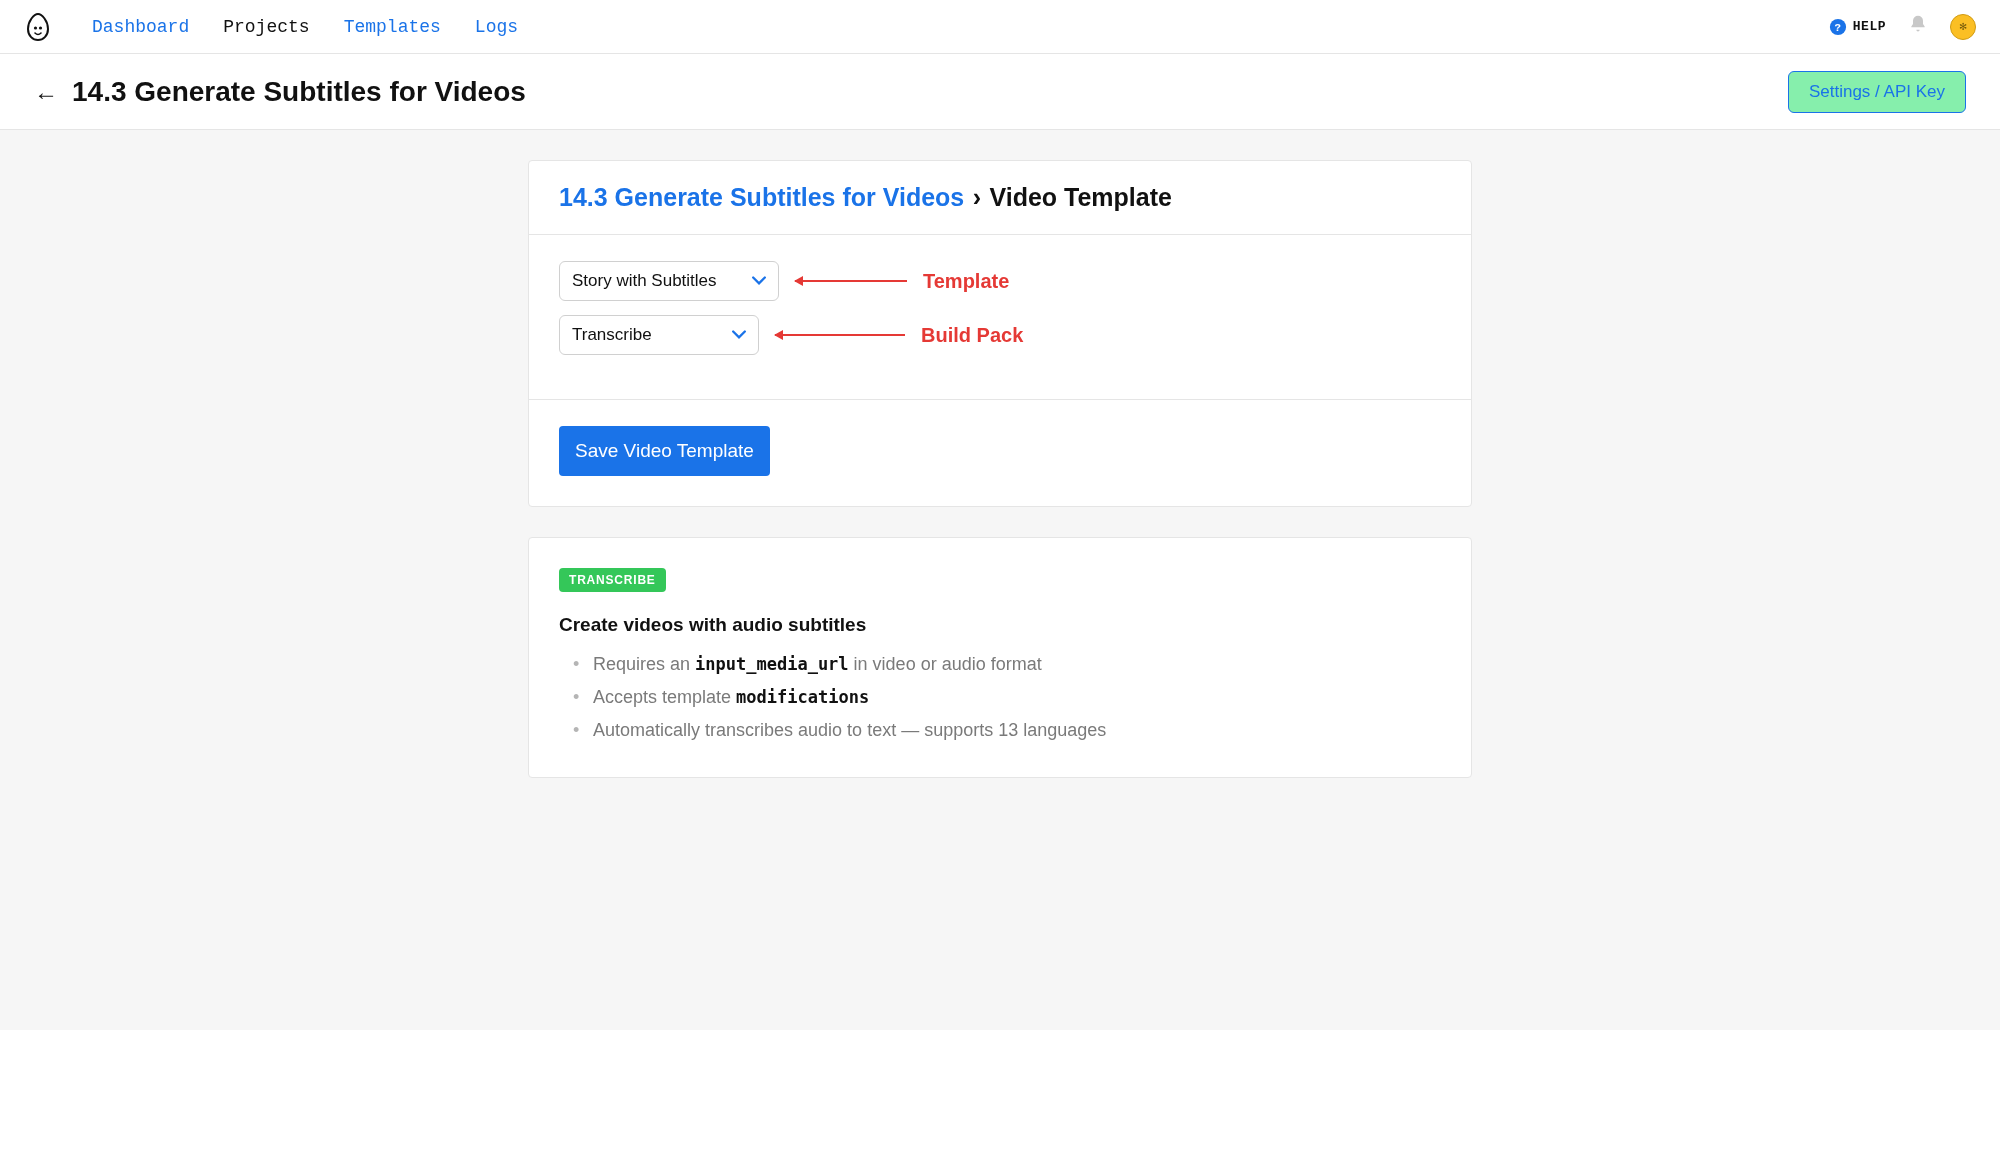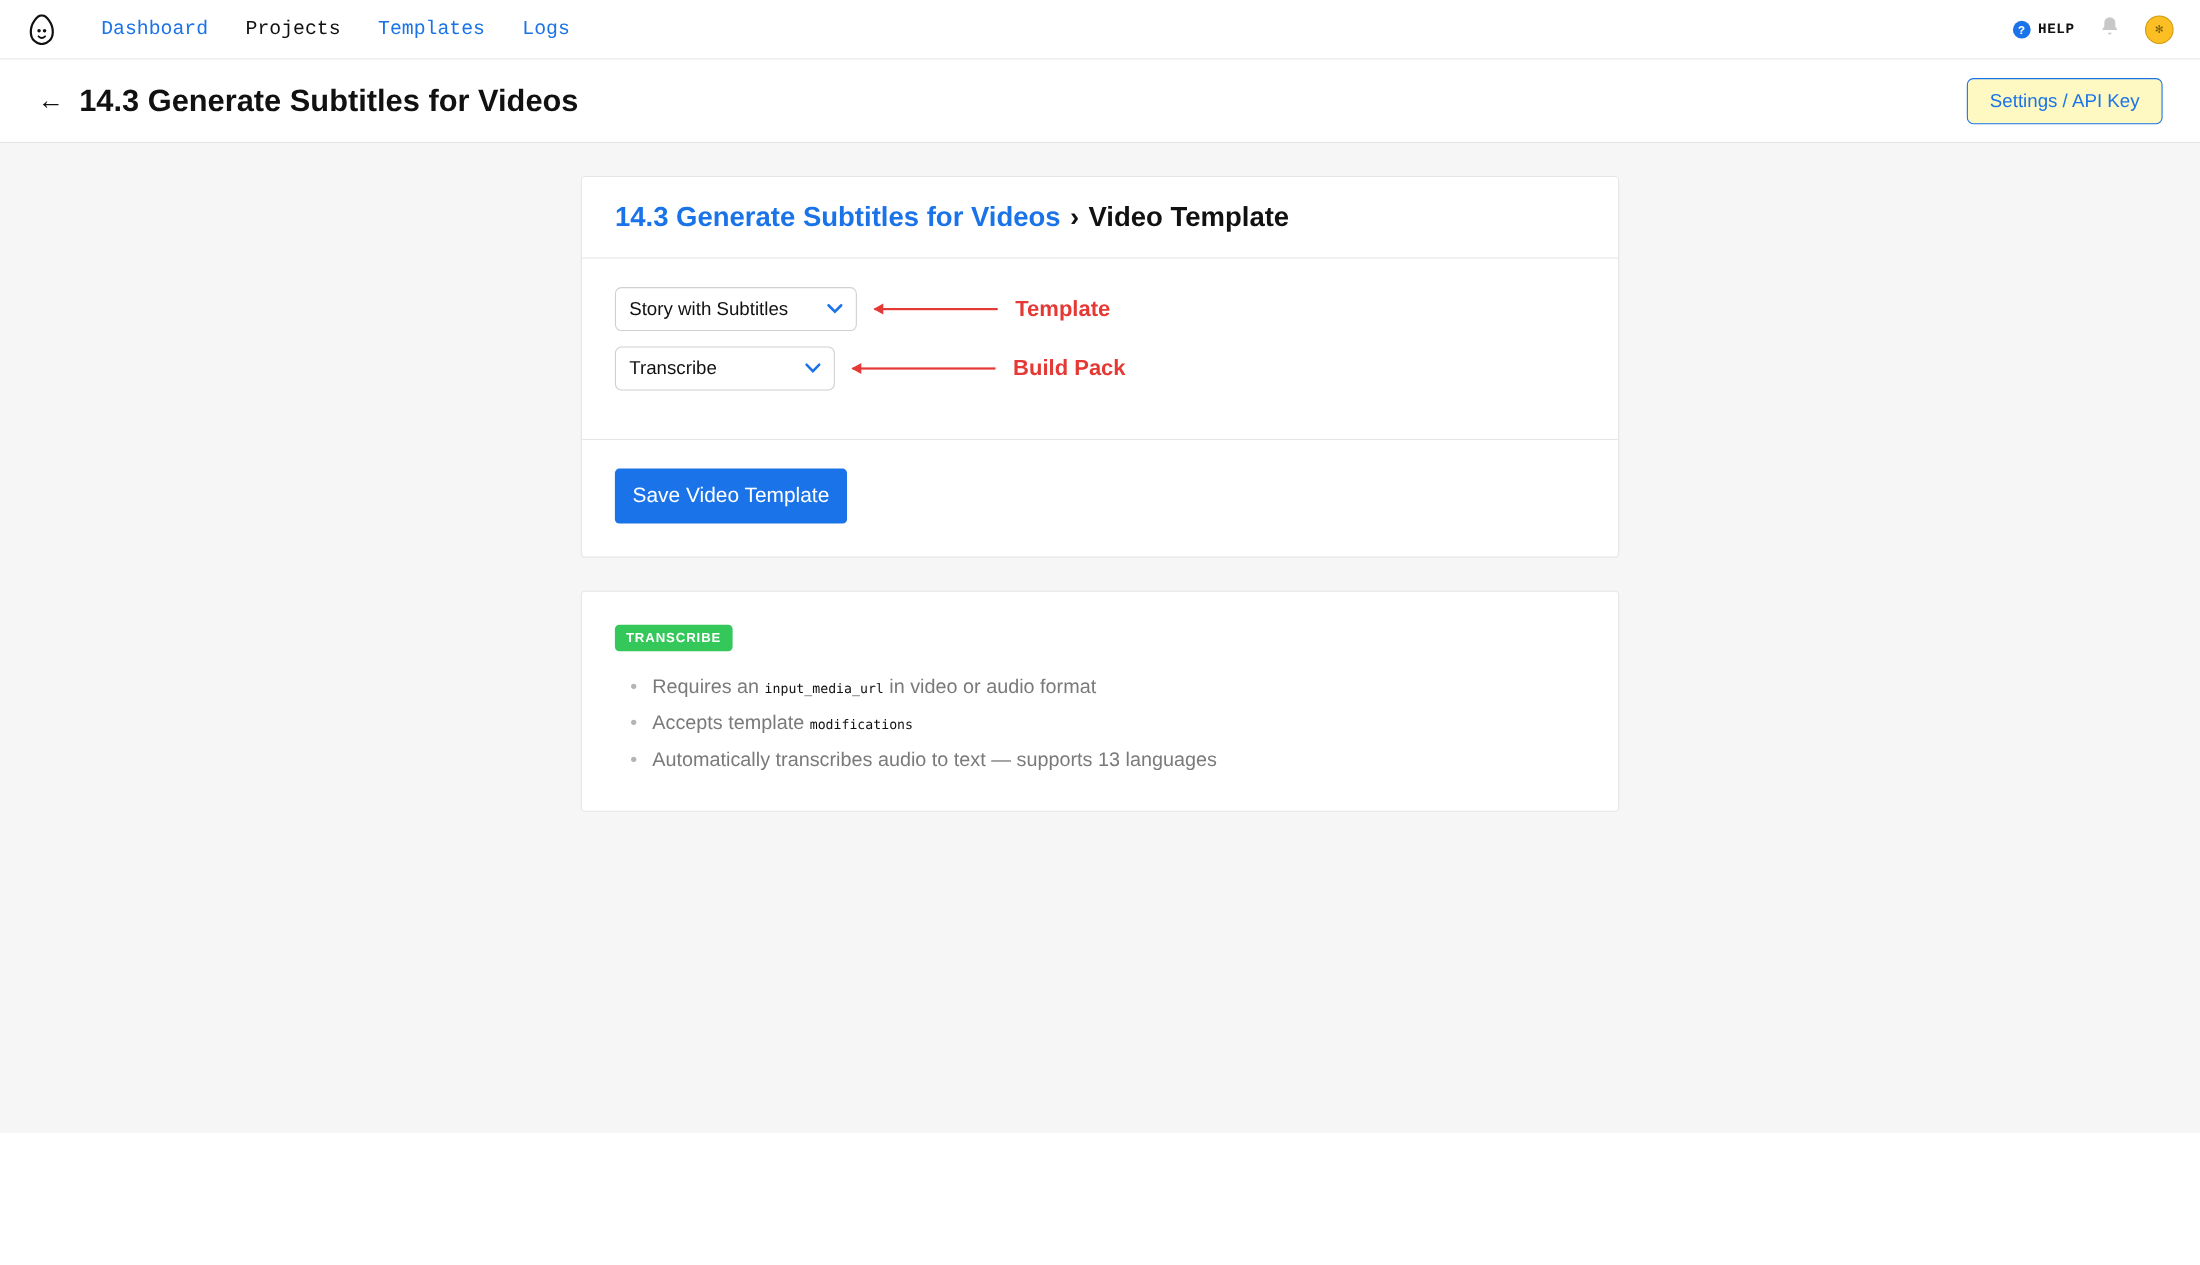--- a/index.html
+++ b/index.html
@@ -14,21 +14,21 @@
 .navspacer { flex: 1; }
 .help { display: flex; align-items:center; gap:6px; font-size: 13px; font-weight:700; letter-spacing:0.5px; color:#111; cursor:pointer; }
 .help-icon { color:#1a73e8; width:18px; height:18px; }
 .bell { color:#bbb; margin: 0 22px; cursor:pointer; }
 .avatar { width:26px; height:26px; border-radius:50%; background:#fbbf24; border:1.5px solid #d19b12; display:flex; align-items:center; justify-content:center; font-size:12px; color:#7a5e0c; cursor:pointer;}
 
 .pagehead { display:flex; align-items:center; height: 76px; border-bottom: 1px solid #e5e5e5; padding: 0 34px; }
 .backarrow { font-size: 24px; margin-right: 14px; cursor:pointer; }
 .page-title { font-size: 28px; font-weight: 800; }
 .pagehead-spacer { flex:1; }
-.settings-btn { border:1.5px solid #1a73e8; color:#1a73e8; background:#fef9c3; border-radius:6px; padding:10px 20px; font-size:17px; cursor:pointer; }
+.settings-btn { border:1.5px solid #1a73e8; color:#1a73e8; background:#86efac; border-radius:6px; padding:10px 20px; font-size:17px; cursor:pointer; }
 
 .body-area { background:#f6f6f6; padding: 30px 0 60px; min-height: 900px; }
 .card { max-width: 944px; margin: 0 auto 30px; background:#fff; border:1px solid #e5e5e5; border-radius:4px; }
 .card-header { padding: 22px 30px; border-bottom:1px solid #e5e5e5; }
 .crumb-link { color:#1a73e8; font-size:25px; font-weight:800; cursor:pointer; }
 .crumb-sep { color:#111; font-size:25px; font-weight:700; padding:0 4px;}
 .crumb-current { color:#111; font-size:25px; font-weight:800; }
 
 .card-body { padding: 26px 30px 30px; border-bottom:1px solid #e5e5e5; }
 .desc { color:#7a7a7a; font-size:18px; margin-bottom: 26px; }
@@ -40,21 +40,21 @@
 .annote-label { color:#e53935; font-size:20px; font-weight:700; margin-left:4px; }
 
 .card-actions { padding: 26px 30px 30px; }
 .primary-btn { background:#1a73e8; color:#fff; border:none; border-radius:4px; padding: 14px 16px; font-size:19px; cursor:pointer; }
 
 .badge { display:inline-block; background:#34c759; color:#fff; font-size:12px; font-weight:700; letter-spacing:0.8px; padding:5px 10px; border-radius:4px; margin-bottom:22px; }
 .section-title { font-size:19px; font-weight:700; margin-bottom:18px; }
 .bullets { list-style:none; padding-left:14px; }
 .bullets li { color:#7a7a7a; font-size:18px; margin-bottom:12px; position:relative; padding-left:20px; }
 .bullets li::before { content:"•"; position:absolute; left:0; color:#b5b5b5; }
-.bullets code { font-family: ui-monospace, Menlo, Consolas, monospace; color:#111; font-weight:400; font-size:12px; }
+.bullets code { font-family: ui-monospace, Menlo, Consolas, monospace; color:#111; font-weight:700; font-size:17px; }
 .card2-body { padding: 30px 30px 24px; }
 </style>
 </head>
 <body>
 
 <div class="topnav">
   <div class="logo">
     <svg viewBox="0 0 24 28" width="24" height="28">
         <path d="M12 1 C16 1 22 8 22 16 C22 23 17 27 12 27 C7 27 2 23 2 16 C2 8 8 1 12 1 Z" fill="none" stroke="#111" stroke-width="2"></path>
         <circle cx="9.5" cy="15" r="1.6" fill="#111"></circle>
@@ -130,20 +130,21 @@
       </div>
     </div>
     <div class="card-actions">
       <button class="primary-btn">Save Video Template</button>
     </div>
   </div>
 
   <div class="card">
     <div class="card2-body">
       <span class="badge">TRANSCRIBE</span>
+      <div class="section-title">Create videos with audio subtitles</div>
       <ul class="bullets">
         <li><span>Requires an </span><code>input_media_url</code><span> in video or audio format</span></li>
         <li><span>Accepts template </span><code>modifications</code><span></span></li>
         <li><span>Automatically transcribes audio to text — supports 13 languages</span></li>
       </ul>
     </div>
   </div>
 
 </div>
 

